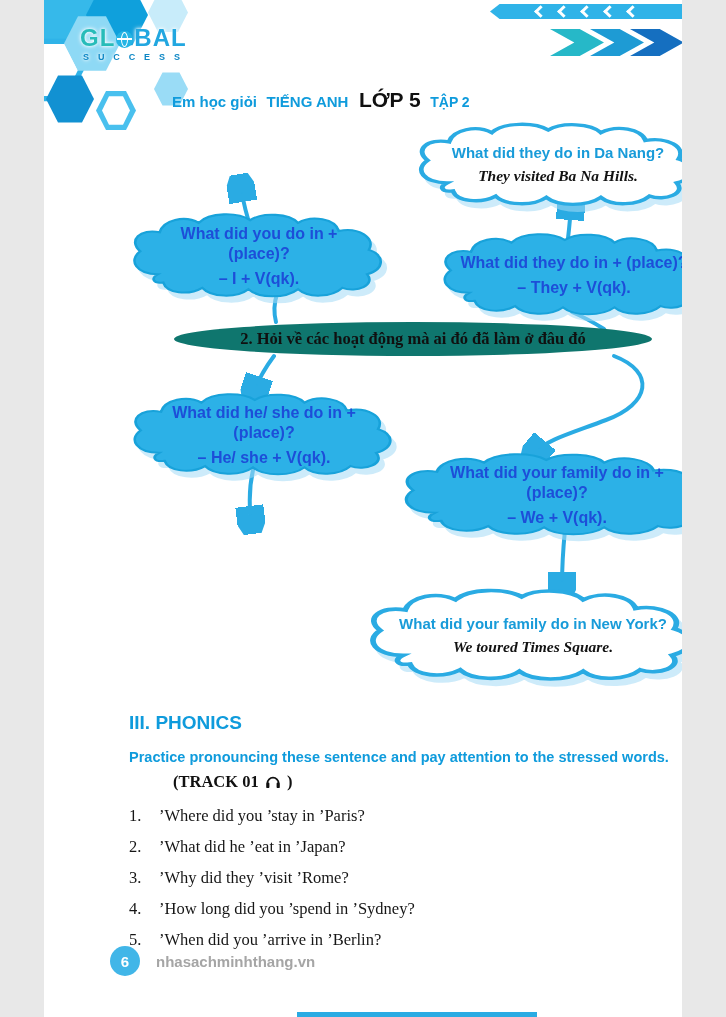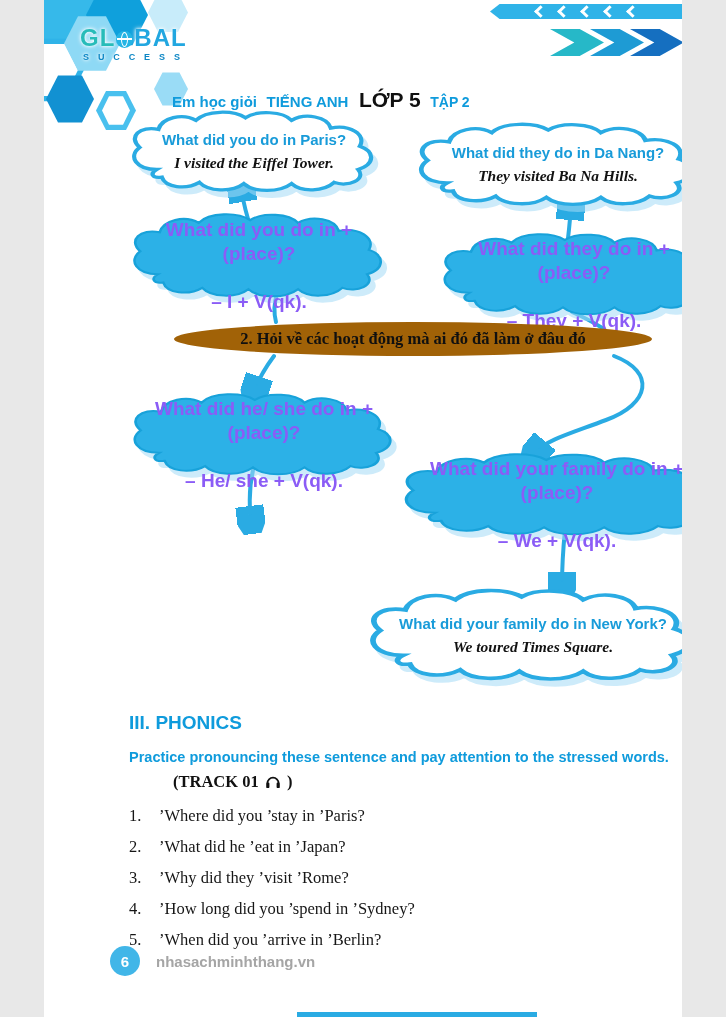--- a/index.html
+++ b/index.html
@@ -38,23 +38,23 @@
   .cloud { position:absolute; z-index:2; }
   .cshape { position:absolute; inset:0; width:100%; height:100%; overflow:visible;
     filter:drop-shadow(5px 6px 0 rgba(164,219,246,0.55)); }
   .white .cshape path { fill:#ffffff; stroke:#2aabe3; stroke-width:5; }
   .blue  .cshape path { fill:#2cb1e7; stroke:#18a2da; stroke-width:3; }
   .ctext { position:absolute; inset:10px 22px; display:flex; flex-direction:column; align-items:center;
     justify-content:center; gap:5px; text-align:center; z-index:2; }
   .cq { color:#189bd9; font-weight:bold; font-size:15px; line-height:1.2; }
   .ca { color:#121212; font-weight:bold; font-style:italic; font-size:15.5px; line-height:1.2;
     font-family:"Liberation Serif", serif; }
-  .bl { color:#8b5cf6; font-weight:bold; font-size:19px; line-height:1.25;margin-top:20px; }
-  
-  .band { position:absolute; left:130px; top:322px; width:478px; height:34px; background:#a16207;
+  .bl { color:#1d4ed8; font-weight:bold; font-size:16px; line-height:1.25; }
+  
+  .band { position:absolute; left:130px; top:322px; width:478px; height:34px; background:#0f766e;
     border-radius:50%; display:flex; align-items:center; justify-content:center; z-index:2; }
   .band span { font-family:"Liberation Serif", serif; font-weight:bold; font-size:16.5px; color:#101010; }
   
   .connectors { position:absolute; left:0; top:0; width:726px; height:1017px; z-index:1; pointer-events:none; }
   .connectors path { fill:none; stroke:#2aabe3; stroke-width:4; stroke-linecap:round; }
   
   .phonics-heading { position:absolute; left:85px; top:712px; color:#0f9bdc; font-weight:bold; font-size:19px; z-index:2; }
   .instruction { position:absolute; left:85px; top:748px; width:562px; color:#0f9bdc; font-weight:bold;
     font-size:14.5px; text-align:justify; line-height:1.35; z-index:2; }
   .track-line { position:absolute; left:85px; top:772px; font-family:"Liberation Serif", serif;
@@ -125,29 +125,20 @@
     <path d="M 207 228 C 202 214 199 200 197 188" marker-end="url(#ah)"></path>
     <path d="M 523 246 C 525 232 526 220 527 206" marker-end="url(#ah)"></path>
     <path d="M 233 294 C 229 306 230 314 232 322"></path>
     <path d="M 528 312 C 542 318 552 324 560 329"></path>
     <path d="M 230 356 C 221 368 215 378 211 390" marker-end="url(#ah)"></path>
     <path d="M 570 356 C 612 372 606 404 562 420 C 528 433 502 440 492 452" marker-end="url(#ah)"></path>
     <path d="M 209 470 C 205 488 205 504 207 520" marker-end="url(#ah)"></path>
     <path d="M 521 530 C 519 550 518 568 518 586" marker-end="url(#ah)"></path>
   </svg>
 
-  <div class="cloud white" style="left:82px;top:110px;width:256px;height:84px;">
-    <svg class="cshape" viewBox="0 0 300 130" preserveAspectRatio="none">
-        <path d="M 36 92 C 12 92 2 72 16 58 C 2 42 16 24 38 30 C 42 12 66 4 82 16 C 94 0 126 0 140 12 C 154 0 184 2 194 16 C 210 4 236 10 240 28 C 262 22 282 38 274 56 C 292 64 292 84 272 92 C 282 108 260 120 244 112 C 232 126 206 128 194 114 C 180 128 150 128 138 114 C 124 128 96 126 86 112 C 70 124 46 120 42 104 C 30 106 28 98 36 92 Z"></path>
-      </svg>
-    <div class="ctext">
-      <div class="cq">What did you do in Paris?</div>
-      <div class="ca">I visited the Eiffel Tower.</div>
-    </div>
-  </div>
 
   <div class="cloud white" style="left:368px;top:122px;width:292px;height:86px;">
     <svg class="cshape" viewBox="0 0 300 130" preserveAspectRatio="none">
         <path d="M 36 92 C 12 92 2 72 16 58 C 2 42 16 24 38 30 C 42 12 66 4 82 16 C 94 0 126 0 140 12 C 154 0 184 2 194 16 C 210 4 236 10 240 28 C 262 22 282 38 274 56 C 292 64 292 84 272 92 C 282 108 260 120 244 112 C 232 126 206 128 194 114 C 180 128 150 128 138 114 C 124 128 96 126 86 112 C 70 124 46 120 42 104 C 30 106 28 98 36 92 Z"></path>
       </svg>
     <div class="ctext">
       <div class="cq">What did they do in Da Nang?</div>
       <div class="ca">They visited Ba Na Hills.</div>
     </div>
   </div>

